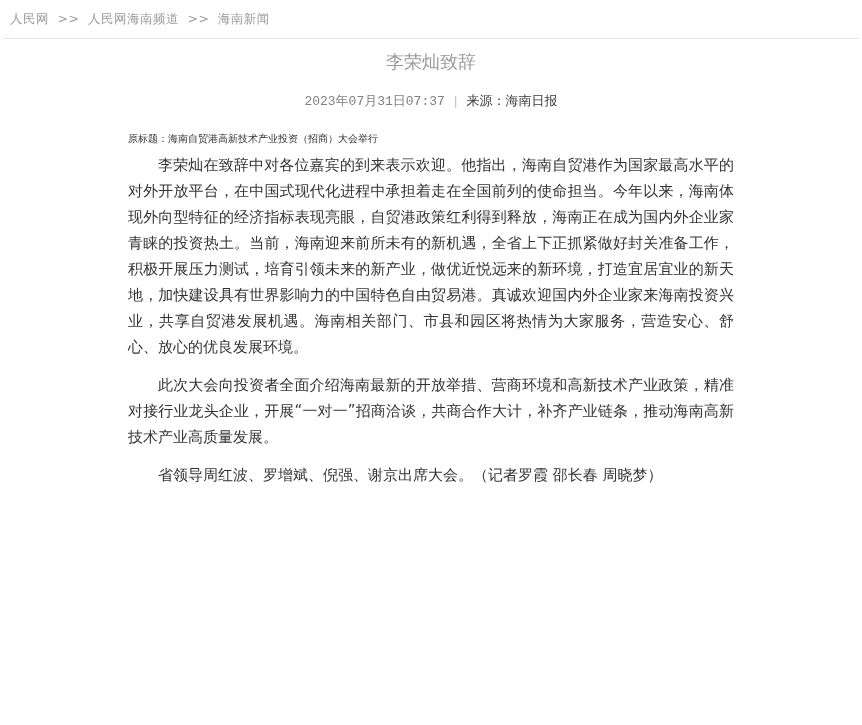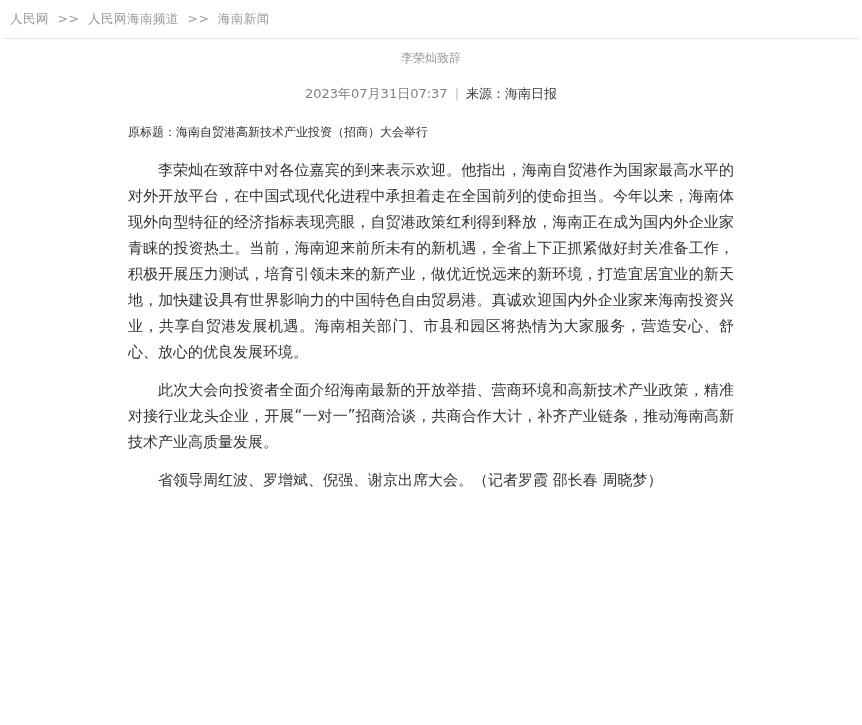--- a/index.html
+++ b/index.html
@@ -30,28 +30,29 @@
     margin-top: 24px;
     text-align: center;
     font-size: 27px;
     font-weight: 400;
     color: #2f2f2f;
     line-height: 34px;
   }
   .subtitle {
     margin-top: 11px;
     text-align: center;
-    font-size: 12px;
+    font-size: 18px;
     color: #9a9a9a;
   }
   .meta {
     margin-top: 18px;
     text-align: center;
     font-size: 13px;
     color: #808080;
+    font-family: Liberation Mono, monospace;
   }
   .meta .meta-sep { margin: 0 7px; color: #c0c0c0; }
   .meta .src-label, .meta .src-link { color: #3a3a3a; }
   .meta .src-link { text-decoration: none; cursor: pointer; }
   .toolbar-row {
     margin-top: 7px;
     text-align: right;
     padding-right: 112px;
     height: 26px;
   }
@@ -76,22 +77,21 @@
   .tt .t-small { font-size: 10px; }
   .article-body {
     width: 606px;
     margin: 16px auto 0 auto;
     font-size: 15px;
     color: #333333;
     line-height: 26px;
     text-align: justify;
   }
   .article-body p.orig-title {
-    margin-bottom: 12px;
-    font-size: 12px;
+    font-size: 10px;
   }
   .article-body p.para {
     text-indent: 2em;
     margin-bottom: 12px;
   }
 </style>
 </head>
 <body>
 
 <div class="page">

